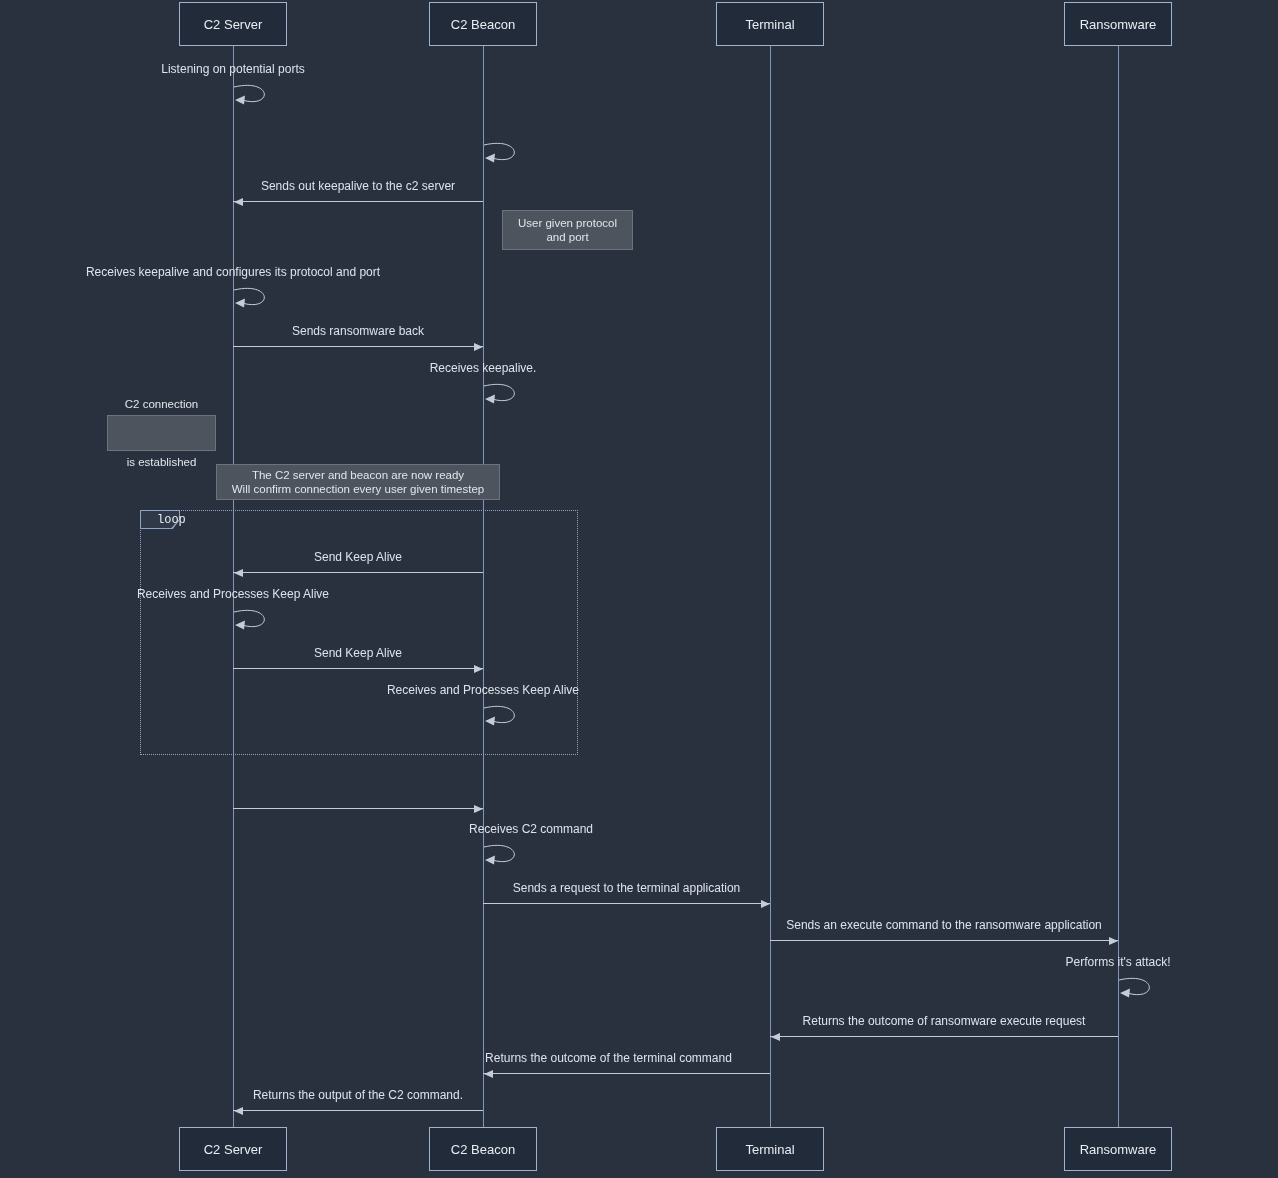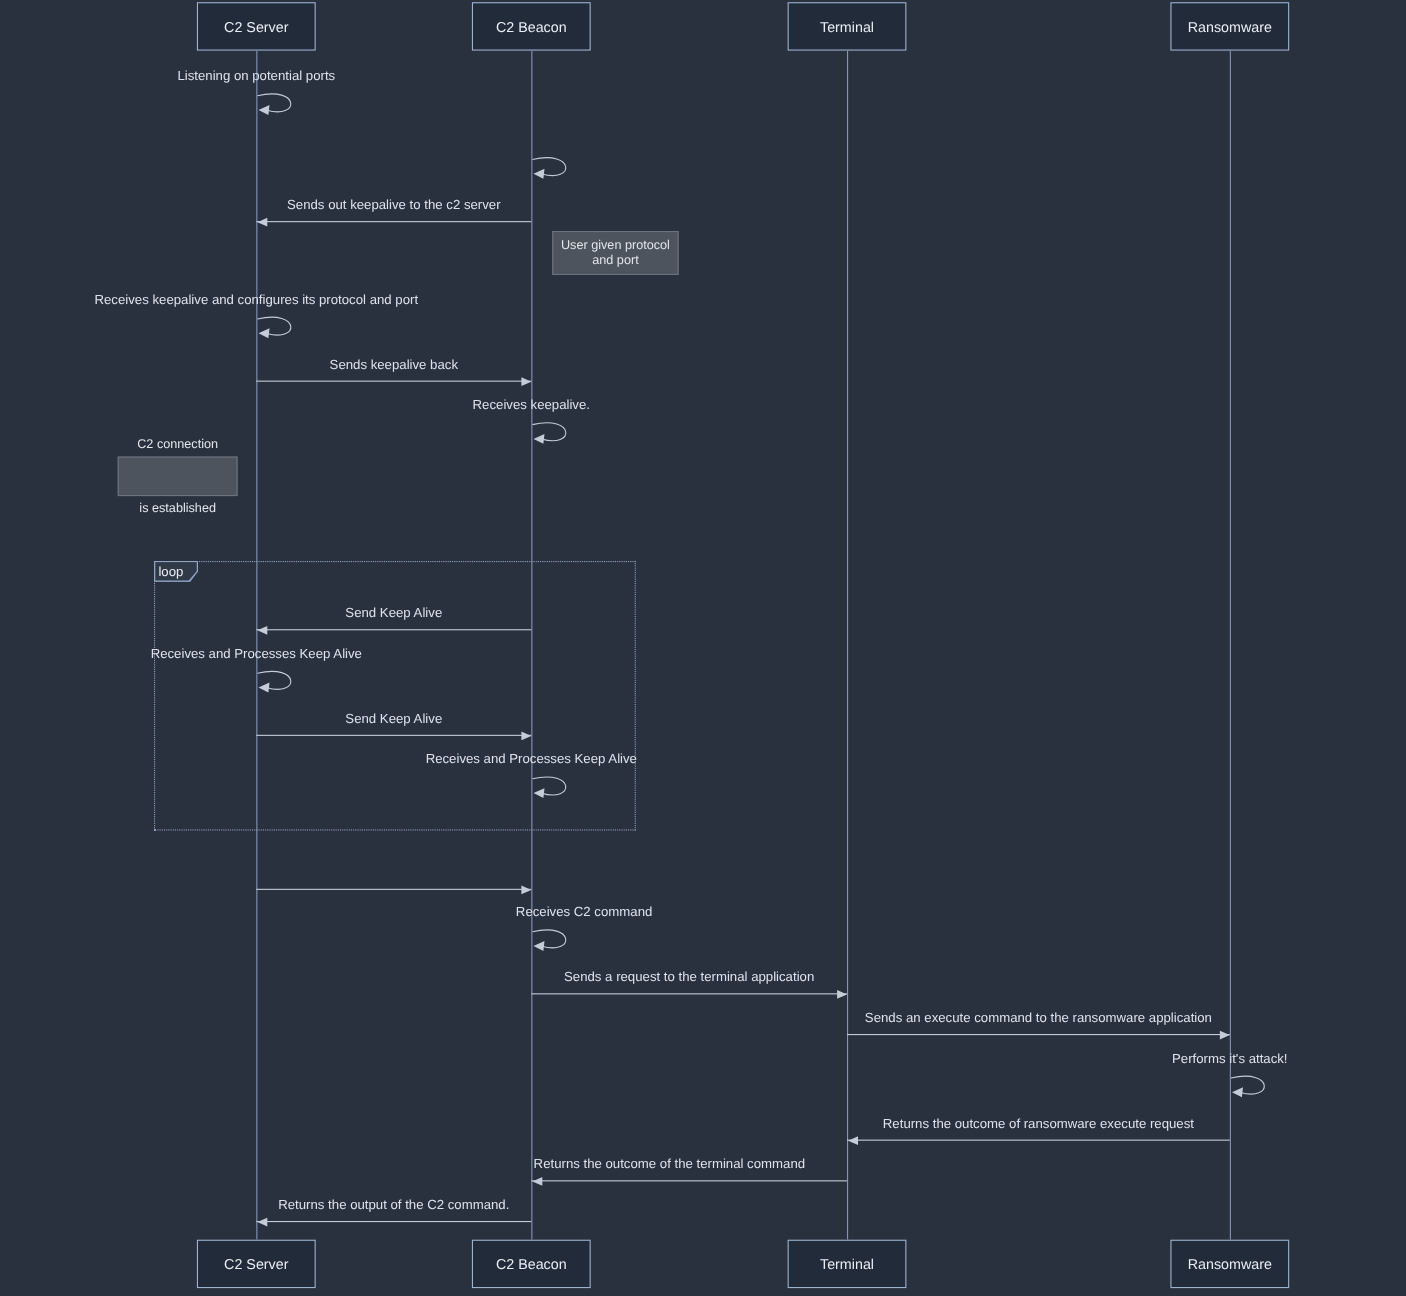--- a/index.html
+++ b/index.html
@@ -25,22 +25,22 @@
   .note{position:absolute;background:var(--note-fill);border:1px solid var(--note-border);
     color:var(--note-text);font-size:11.5px;line-height:14px;display:flex;flex-direction:column;
     align-items:center;justify-content:center;text-align:center;white-space:nowrap;}
   .loop-frame{position:absolute;border:1px dotted var(--loop-border);}
   .loop-cond{position:absolute;text-align:center;color:var(--msg-text);font-size:12px;white-space:nowrap;}
   .loop-tab{position:absolute;width:40px;height:19px;}
   .loop-tab-bg{position:absolute;inset:0;background:var(--loop-border);
     clip-path:polygon(0 0,100% 0,100% 50%,82% 100%,0 100%);}
   .loop-tab-fg{position:absolute;inset:1px;background:var(--loop-fill);
     clip-path:polygon(0 0,100% 0,100% 48%,80% 100%,0 100%);}
-  .loop-tab-txt{position:absolute;inset:0;display:flex;align-items:center;padding-left:4px;
-    font-size:12px;color:var(--actor-text);}
+  .loop-tab-txt{position:absolute;inset:0;display:flex;align-items:center;padding-left:17px;
+    font-size:12px;color:var(--actor-text);font-family:Liberation Mono, monospace;}
   .self-loop{position:absolute;overflow:visible;}
 </style>
 </head>
 <body>
 
 <div class="canvas">
   <div id="diagram-layer">
       <div class="lifeline" style="left: 233px; top: 46px; height: 1081px;"></div>
       <div class="lifeline" style="left: 483px; top: 46px; height: 1081px;"></div>
       <div class="lifeline" style="left: 770px; top: 46px; height: 1081px;"></div>
@@ -58,42 +58,46 @@
       </svg>
       <svg width="44" height="26" class="self-loop" style="left: 483px; top: 140px;">
         <path d="M 1 5 C 40 -4, 40 27, 9 18" fill="none" stroke="var(--arrow)" stroke-width="1"></path>
         <polygon points="2,18 12,13.5 11,22.5" fill="var(--arrow)"></polygon>
       </svg>
       <div class="msg-label" style="left: 233px; top: 179px; width: 250px;">
         <div>Sends out keepalive to the c2 server</div>
       </div>
       <div class="msg-line" style="left: 233px; top: 201px; width: 250px;"></div>
       <div class="arrow-left" style="left: 234px; top: 198px;"></div>
-      <div class="note" style="left: 502px; top: 210px; width: 115px; height: 40px;">
+      <div class="note" style="left: 502px; top: 210px; width: 131px; height: 40px;">
         <div>User given protocol</div>
         <div>and port</div>
       </div>
       <div class="msg-label" style="left: -17px; top: 265px; width: 500px;">Receives keepalive and configures its protocol and port</div>
       <svg width="44" height="26" class="self-loop" style="left: 233px; top: 285px;">
         <path d="M 1 5 C 40 -4, 40 27, 9 18" fill="none" stroke="var(--arrow)" stroke-width="1"></path>
         <polygon points="2,18 12,13.5 11,22.5" fill="var(--arrow)"></polygon>
       </svg>
       <div class="msg-label" style="left: 233px; top: 324px; width: 250px;">
-        <div>Sends keepalive back</div>
+        <div>Sends ransomware back</div>
       </div>
       <div class="msg-line" style="left: 233px; top: 346px; width: 250px;"></div>
       <div class="arrow-right" style="left: 474px; top: 343px;"></div>
       <div class="msg-label" style="left: 233px; top: 361px; width: 500px;">Receives keepalive.</div>
       <svg width="44" height="26" class="self-loop" style="left: 483px; top: 381px;">
         <path d="M 1 5 C 40 -4, 40 27, 9 18" fill="none" stroke="var(--arrow)" stroke-width="1"></path>
         <polygon points="2,18 12,13.5 11,22.5" fill="var(--arrow)"></polygon>
       </svg>
       <div class="note" style="left: 107px; top: 415px; width: 109px; height: 36px; gap: 44px;">
         <div>C2 connection</div>
         <div>is established</div>
+      </div>
+      <div class="note" style="left: 216px; top: 464px; width: 284px; height: 36px;">
+        <div>The C2 server and beacon are now ready</div>
+        <div>Will confirm connection every user given timestep</div>
       </div>
       <div class="msg-label" style="left: 233px; top: 550px; width: 250px;">
         <div>Send Keep Alive</div>
       </div>
       <div class="msg-line" style="left: 233px; top: 572px; width: 250px;"></div>
       <div class="arrow-left" style="left: 234px; top: 569px;"></div>
       <div class="msg-label" style="left: -17px; top: 587px; width: 500px;">Receives and Processes Keep Alive</div>
       <svg width="44" height="26" class="self-loop" style="left: 233px; top: 607px;">
         <path d="M 1 5 C 40 -4, 40 27, 9 18" fill="none" stroke="var(--arrow)" stroke-width="1"></path>
         <polygon points="2,18 12,13.5 11,22.5" fill="var(--arrow)"></polygon>

